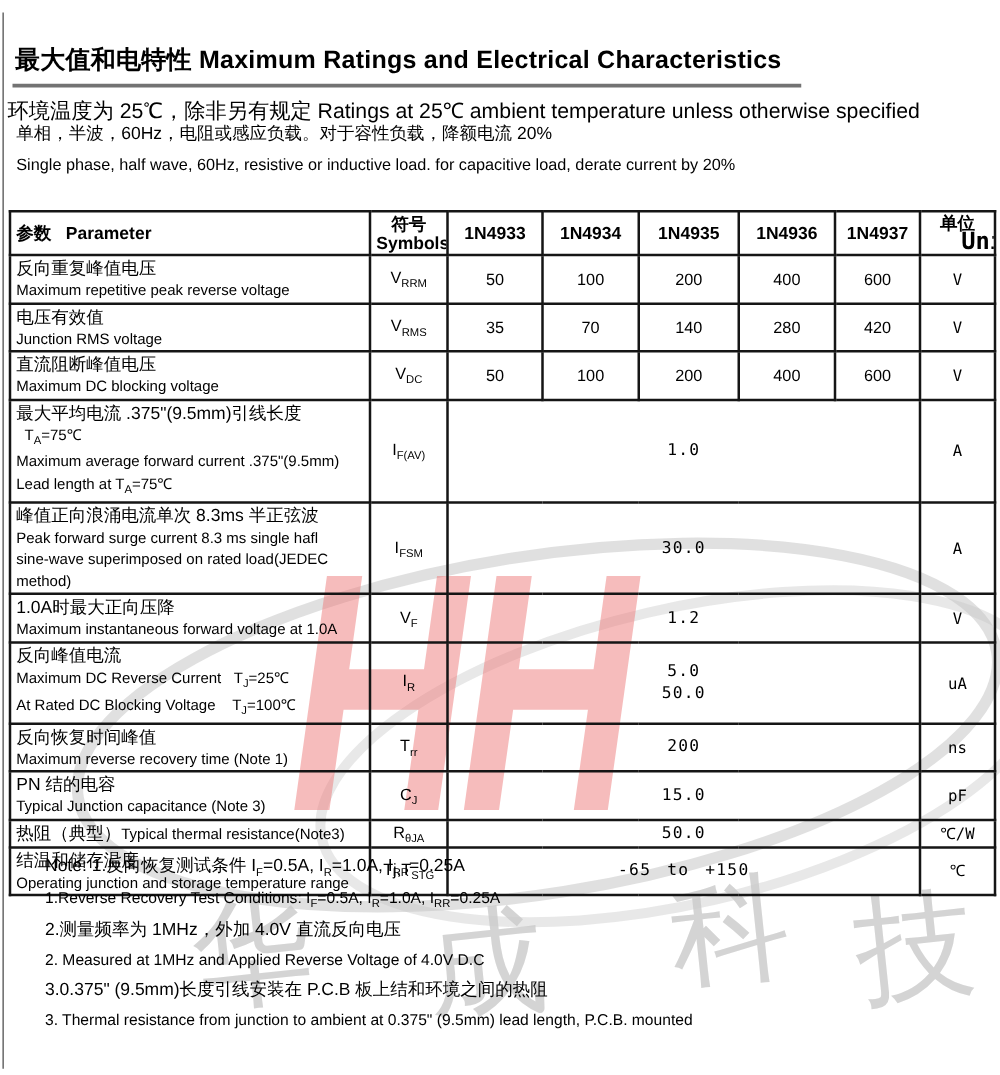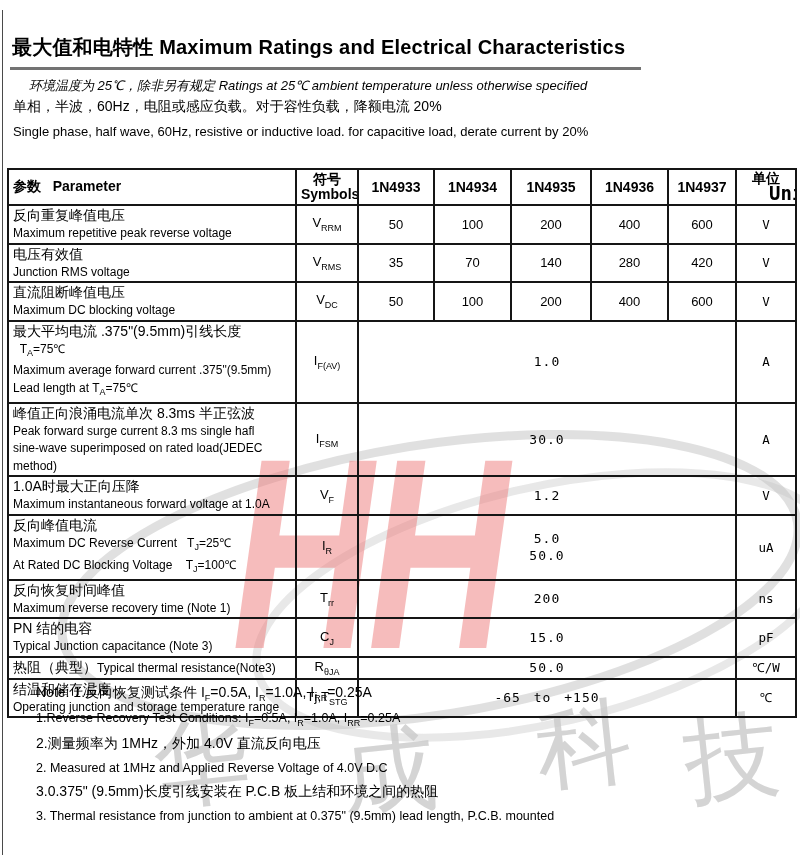--- a/index.html
+++ b/index.html
@@ -9,21 +9,21 @@
     font-family:"Liberation Sans", sans-serif;
   }
   .abs{position:absolute;}
   
   .edge-line{left:2px;top:10px;width:1px;height:845px;background:#4a4a4a;}
   
   .title{
     left:10px;top:34px;font-size:20px;font-weight:bold;letter-spacing:0.2px;
     border-bottom:3px solid #737373;padding:0 16px 6px 2px;white-space:nowrap;
   }
-  .cond1{left:29px;top:76px;font-size:13px;font-style:italic;}
+  .cond1{left:6px;top:76px;font-size:17px;}
   .cond2{left:13px;top:98px;font-size:14px;}
   .cond3{left:13px;top:124px;font-size:13px;}
   
   .wm{left:0;top:0;width:800px;height:860px;z-index:1;pointer-events:none;}
   
   table.ratings{
     left:7px;top:168px;position:absolute;z-index:2;
     border-collapse:collapse;table-layout:fixed;width:788px;
     background:transparent;
   }

